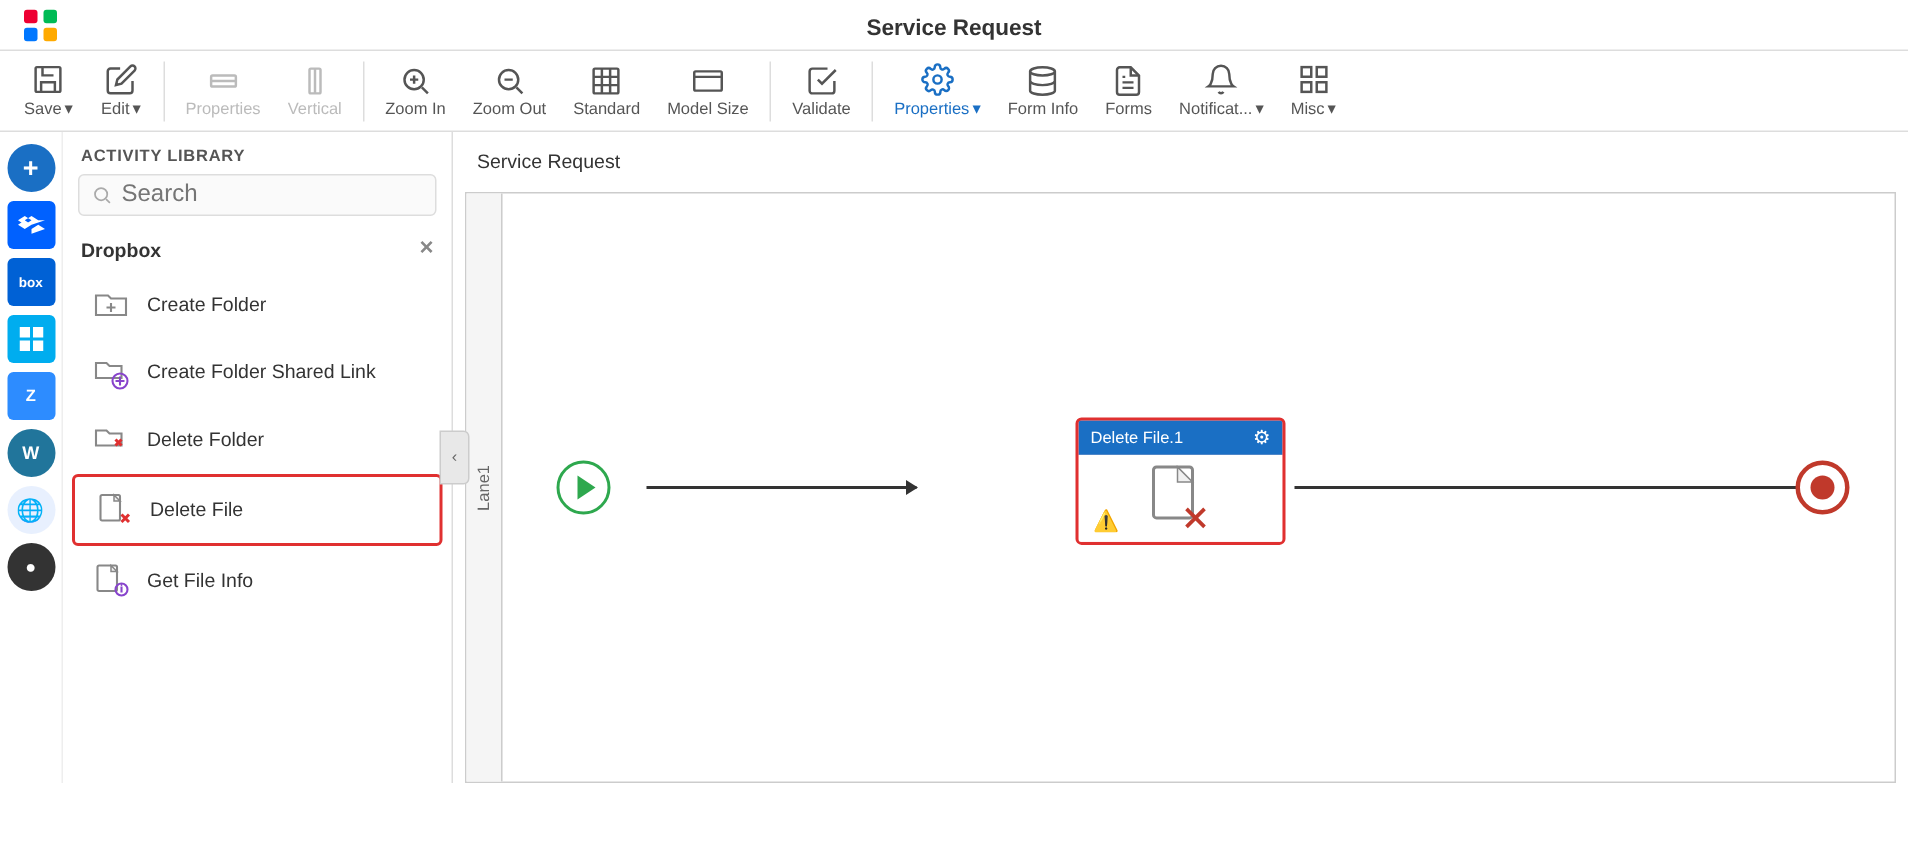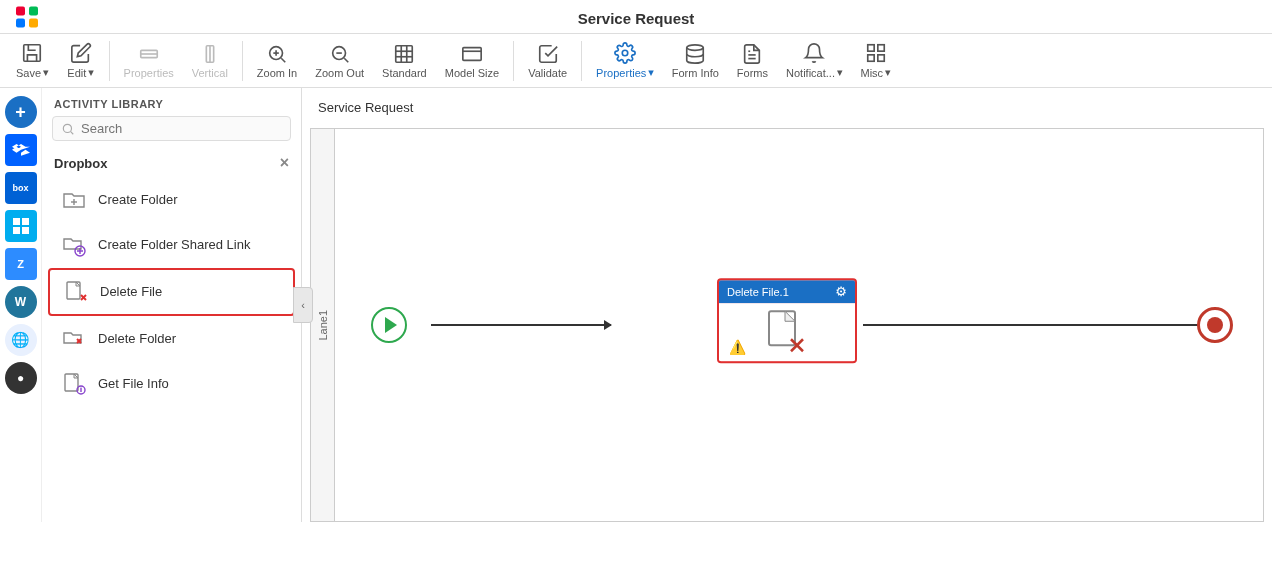--- a/index.html
+++ b/index.html
@@ -110,21 +110,21 @@
       margin: 0 10px 8px;
       border: 1px solid #ddd;
       border-radius: 4px;
       display: flex;
       align-items: center;
       padding: 4px 8px;
       background: #fafafa;
     }
     .search-box svg { color: #aaa; width: 14px; height: 14px; flex-shrink: 0; }
     .search-box input {
-      border: none; background: none; outline: none; font-size: 13px; color: #999; margin-left: 6px; width: 100%;
+      border: none; background: none; outline: none; font-size: 16px; color: #999; margin-left: 6px; width: 100%;
     }
 
     .category-header {
       display: flex;
       align-items: center;
       justify-content: space-between;
       padding: 6px 12px;
       font-weight: 600;
       font-size: 13px;
       color: #333;
@@ -548,41 +548,41 @@
         <div class="activity-item-icon">
           <svg width="26" height="26" viewBox="0 0 26 26" fill="none">
             <path d="M3 7h7l2 2h8v8H3z" stroke="#888" stroke-width="1.4" fill="none"></path>
             <circle cx="19" cy="19" r="5" stroke="#8844cc" stroke-width="1.4" fill="none"></circle>
             <path d="M16 19h6M19 16v6" stroke="#8844cc" stroke-width="1.4"></path>
           </svg>
         </div>
         <span class="activity-item-label">Create Folder Shared Link</span>
       </div>
 
+      <div class="activity-item">
+        <div class="activity-item-icon">
+          <svg width="26" height="26" viewBox="0 0 26 26" fill="none">
+            <path d="M3 7h7l2 2h8v8H3z" stroke="#888" stroke-width="1.4" fill="none"></path>
+            <line x1="16" y1="13" x2="20" y2="17" stroke="#e03030" stroke-width="2"></line>
+            <line x1="20" y1="13" x2="16" y2="17" stroke="#e03030" stroke-width="2"></line>
+          </svg>
+        </div>
+        <span class="activity-item-label">Delete Folder</span>
+      </div>
+
       <div class="activity-item selected">
         <div class="activity-item-icon">
           <svg width="26" height="26" viewBox="0 0 26 26" fill="none">
             <rect x="4" y="3" width="13" height="17" rx="1" stroke="#888" stroke-width="1.4"></rect>
             <path d="M13 3l4 4h-4z" fill="#eee" stroke="#888" stroke-width="1"></path>
             <line x1="18" y1="16" x2="23" y2="21" stroke="#e03030" stroke-width="2"></line>
             <line x1="23" y1="16" x2="18" y2="21" stroke="#e03030" stroke-width="2"></line>
           </svg>
         </div>
         <span class="activity-item-label">Delete File</span>
-      </div>
-
-      <div class="activity-item">
-        <div class="activity-item-icon">
-          <svg width="26" height="26" viewBox="0 0 26 26" fill="none">
-            <path d="M3 7h7l2 2h8v8H3z" stroke="#888" stroke-width="1.4" fill="none"></path>
-            <line x1="16" y1="13" x2="20" y2="17" stroke="#e03030" stroke-width="2"></line>
-            <line x1="20" y1="13" x2="16" y2="17" stroke="#e03030" stroke-width="2"></line>
-          </svg>
-        </div>
-        <span class="activity-item-label">Delete Folder</span>
       </div>
 
       <div class="activity-item">
         <div class="activity-item-icon">
           <svg width="26" height="26" viewBox="0 0 26 26" fill="none">
             <rect x="4" y="3" width="13" height="17" rx="1" stroke="#888" stroke-width="1.4"></rect>
             <path d="M13 3l4 4h-4z" fill="#eee" stroke="#888" stroke-width="1"></path>
             <circle cx="20" cy="19" r="4" stroke="#8844cc" stroke-width="1.4" fill="none"></circle>
             <line x1="20" y1="17" x2="20" y2="21" stroke="#8844cc" stroke-width="1.4"></line>
             <circle cx="20" cy="16" r="0.6" fill="#8844cc"></circle>

